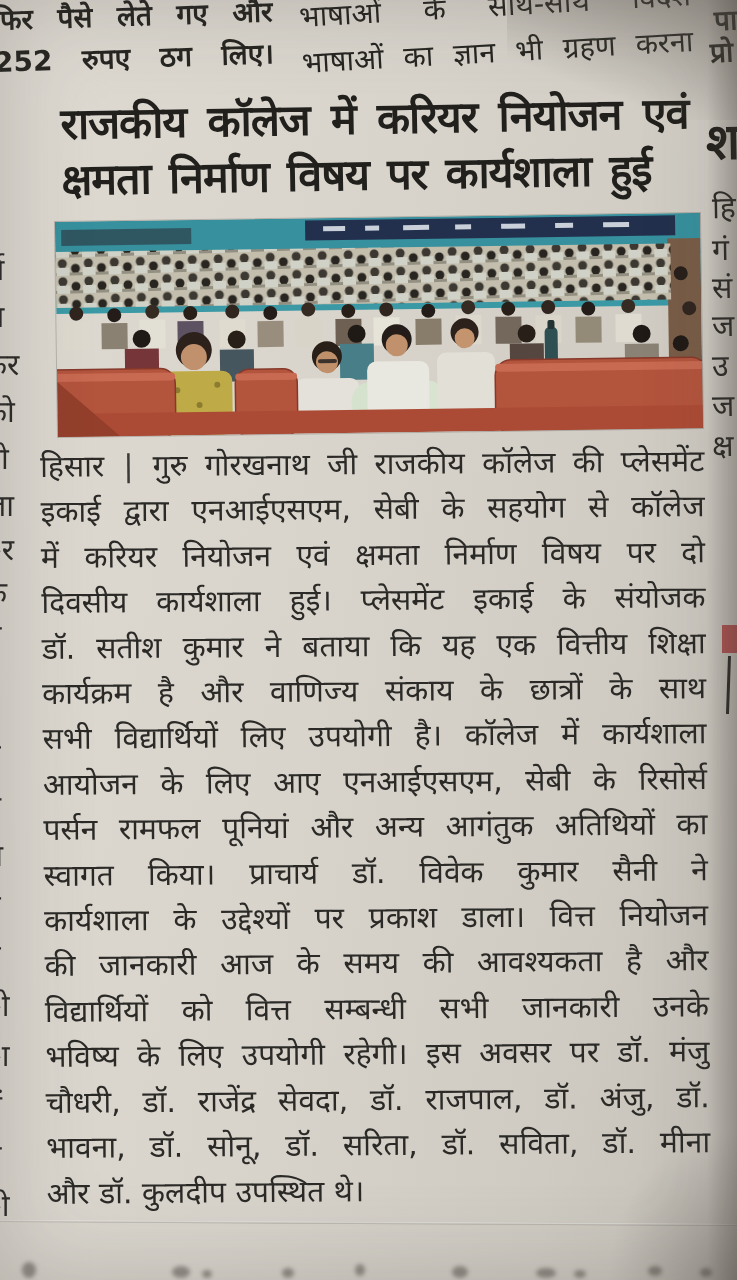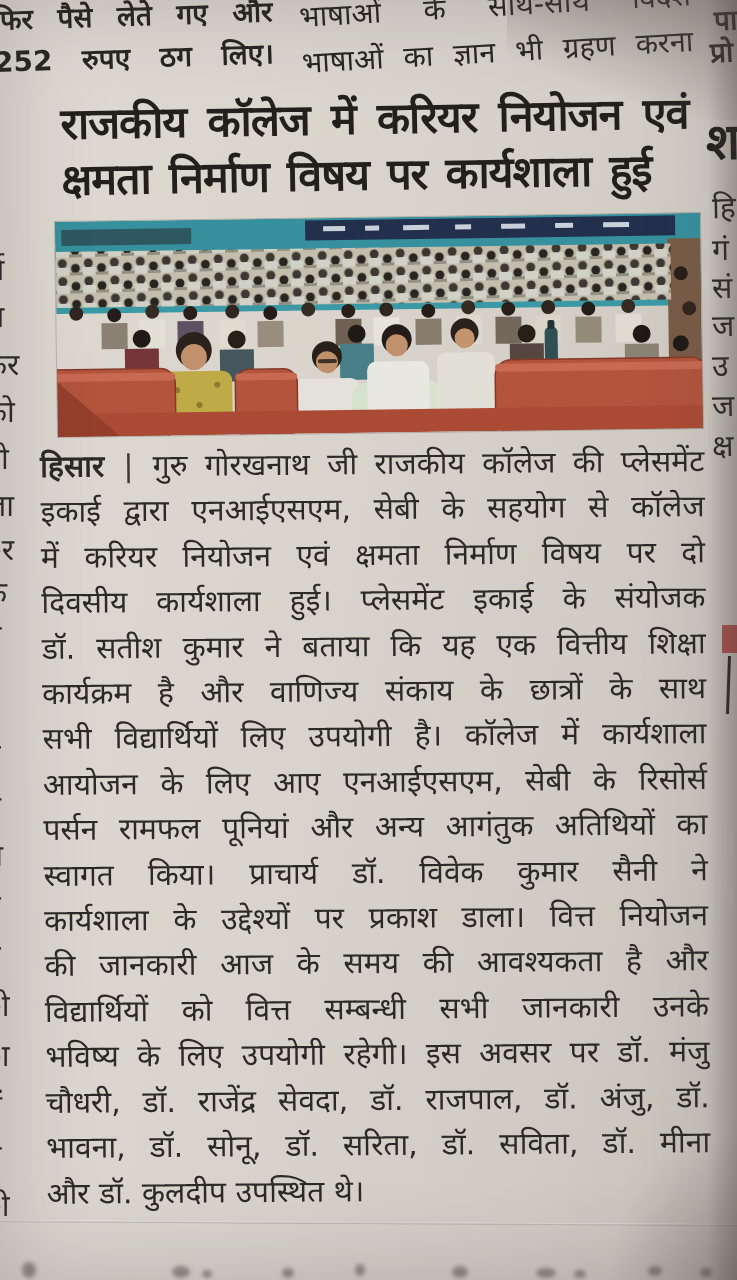--- a/index.html
+++ b/index.html
@@ -42,21 +42,21 @@
   }
   .photo svg{display:block;width:100%;height:100%;}
   
   .bodytext{
     position:absolute;left:40px;top:444px;width:664px;
     font-size:30px;line-height:45.4px;color:#2b2a27;
     transform:rotate(-0.5deg);transform-origin:left top;
   }
   .bline{text-align:justify;text-align-last:justify;}
   .bline.last{text-align-last:left;}
-  .dateline{font-weight:700;}
+  .dateline{font-weight:400;}
   .sep{font-weight:400;padding:0 2px;color:#3a3935;}
   
   .lfrag{position:absolute;left:-16px;font-size:30px;color:#2b2a27;white-space:nowrap;}
   .rfrag{position:absolute;left:712px;font-size:30px;color:#2b2a27;white-space:nowrap;transform:rotate(-1deg);}
   .rfrag.big{font-size:50px;font-weight:700;left:706px;color:#21201c;}
   
   .redmark{position:absolute;left:722px;top:625px;width:15px;height:28px;background:#b04040;opacity:.85;}
   .blackline{position:absolute;left:727px;top:656px;width:3px;height:58px;background:#2c2a27;transform:rotate(2deg);}
   .crease{position:absolute;left:0;top:1222px;width:737px;height:2px;
     background:linear-gradient(to bottom,rgba(255,255,255,.45),rgba(110,105,97,.35));transform:rotate(.3deg);}

